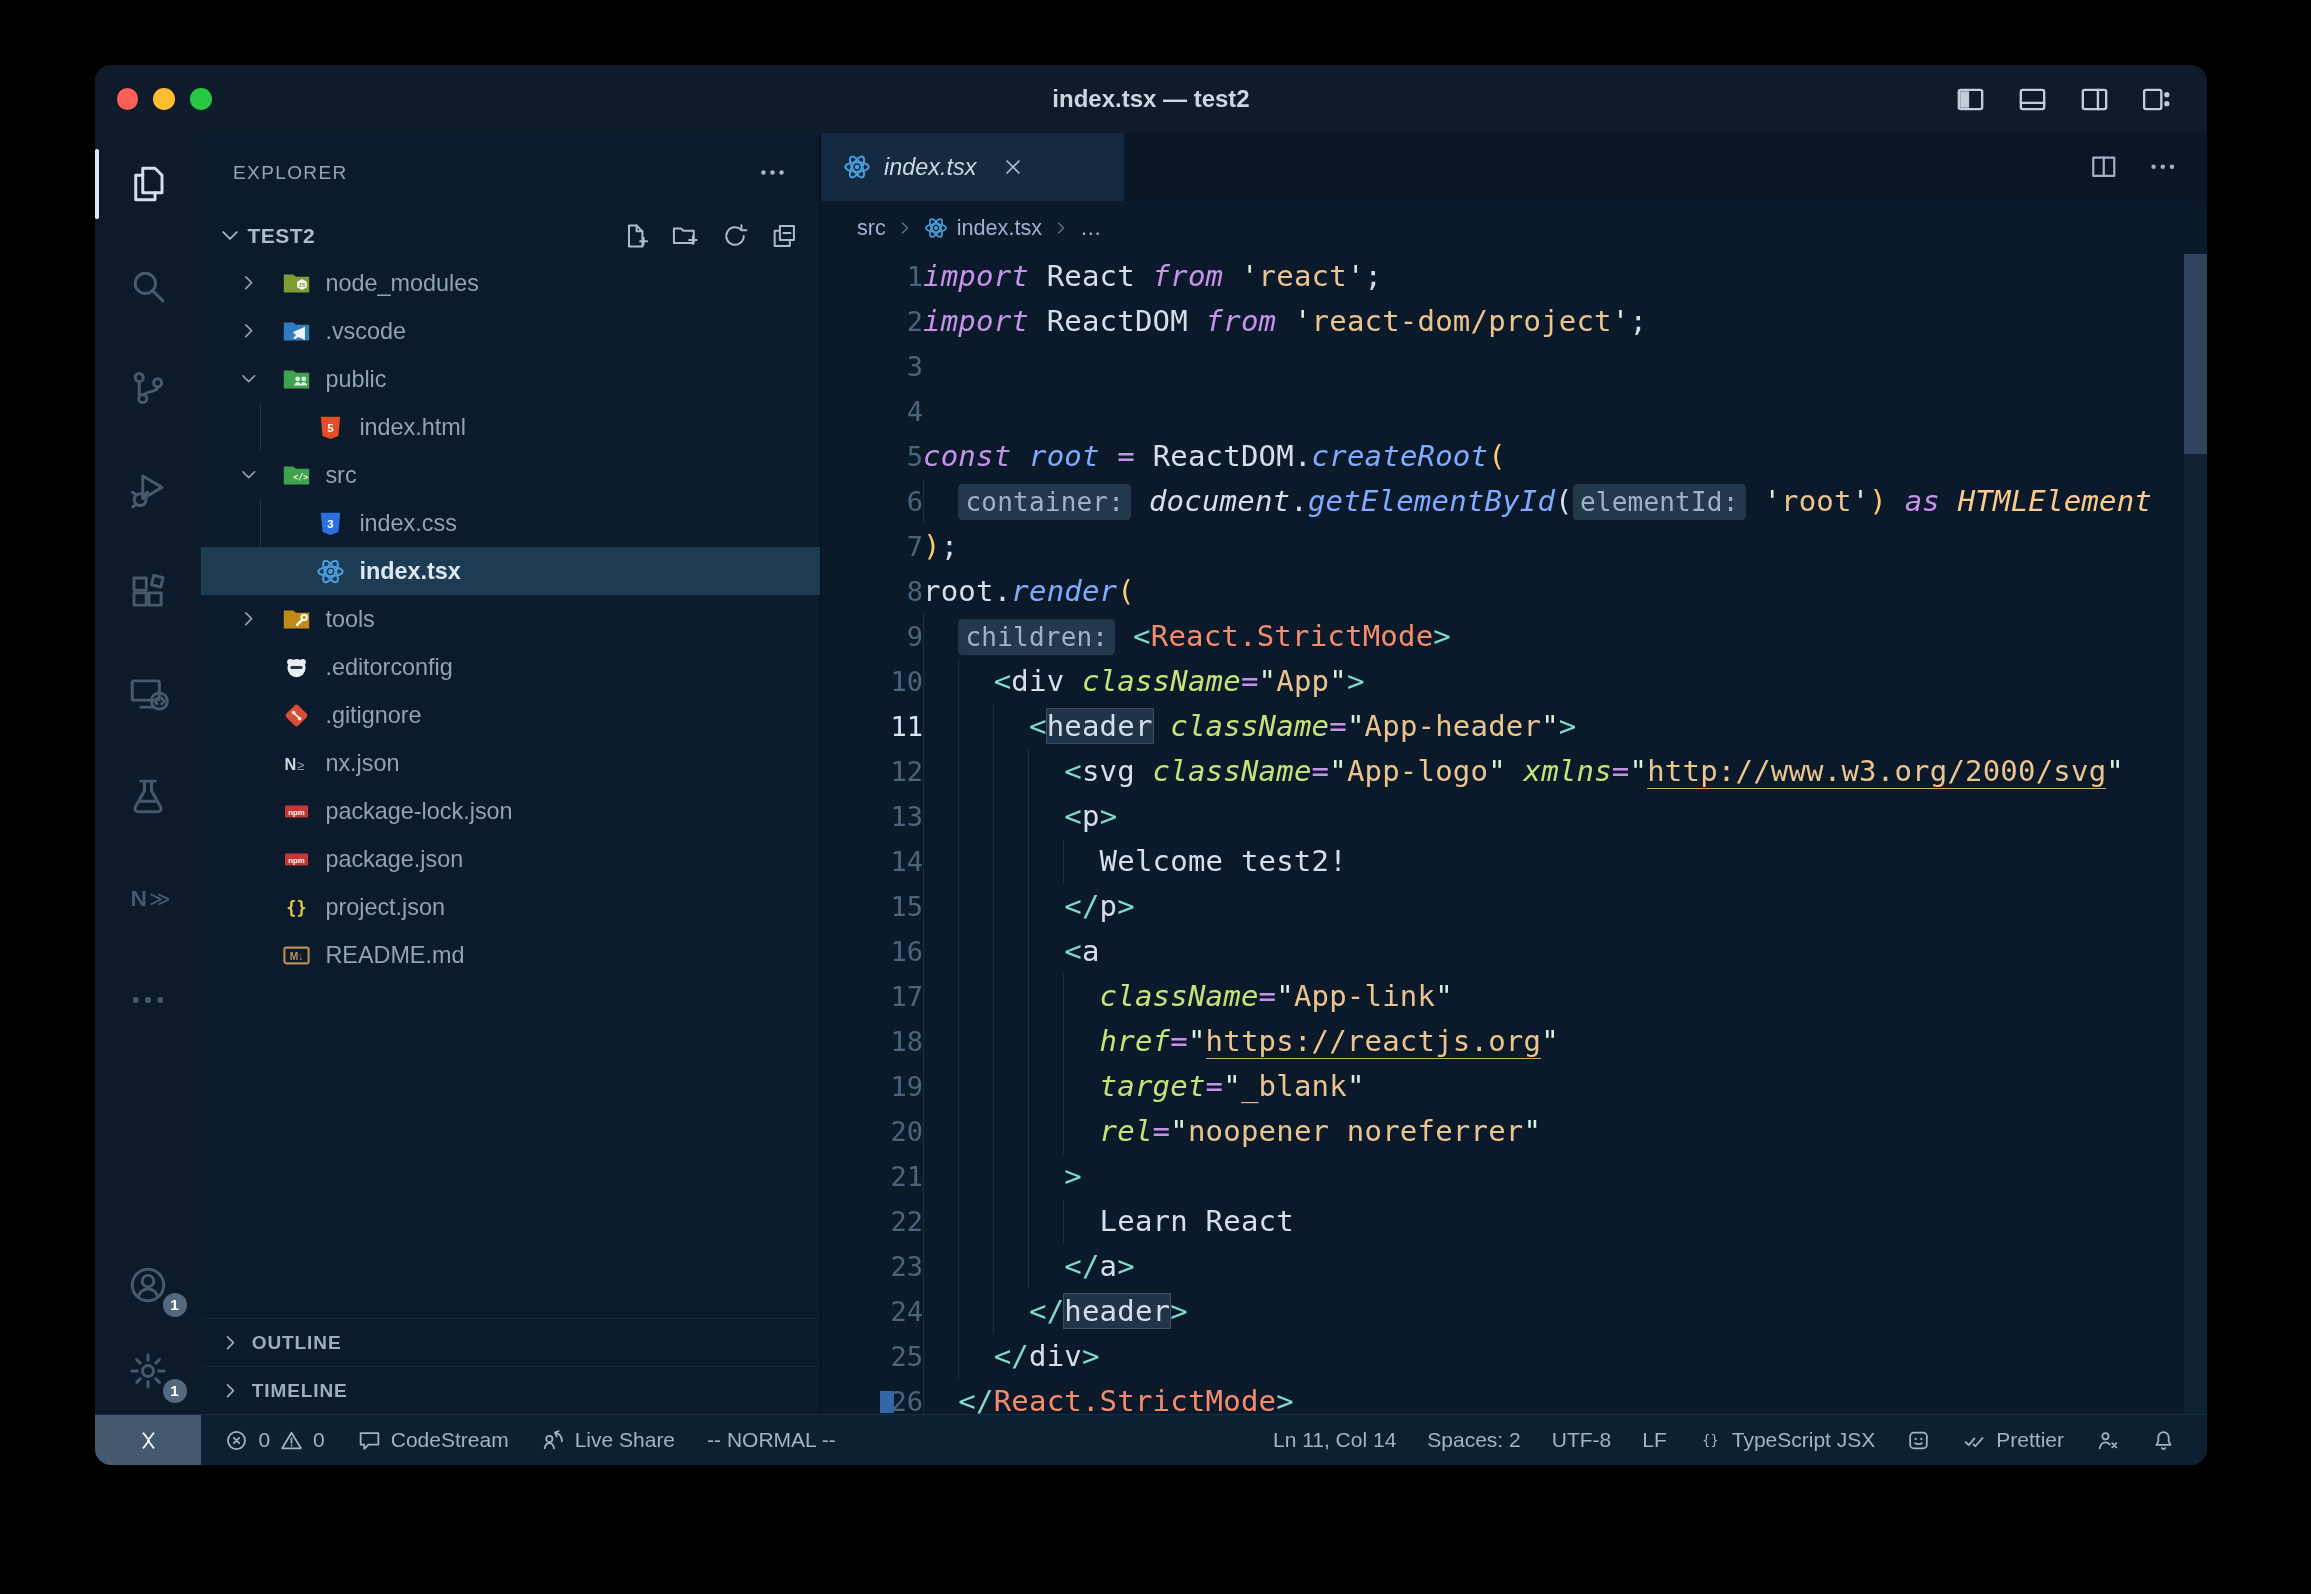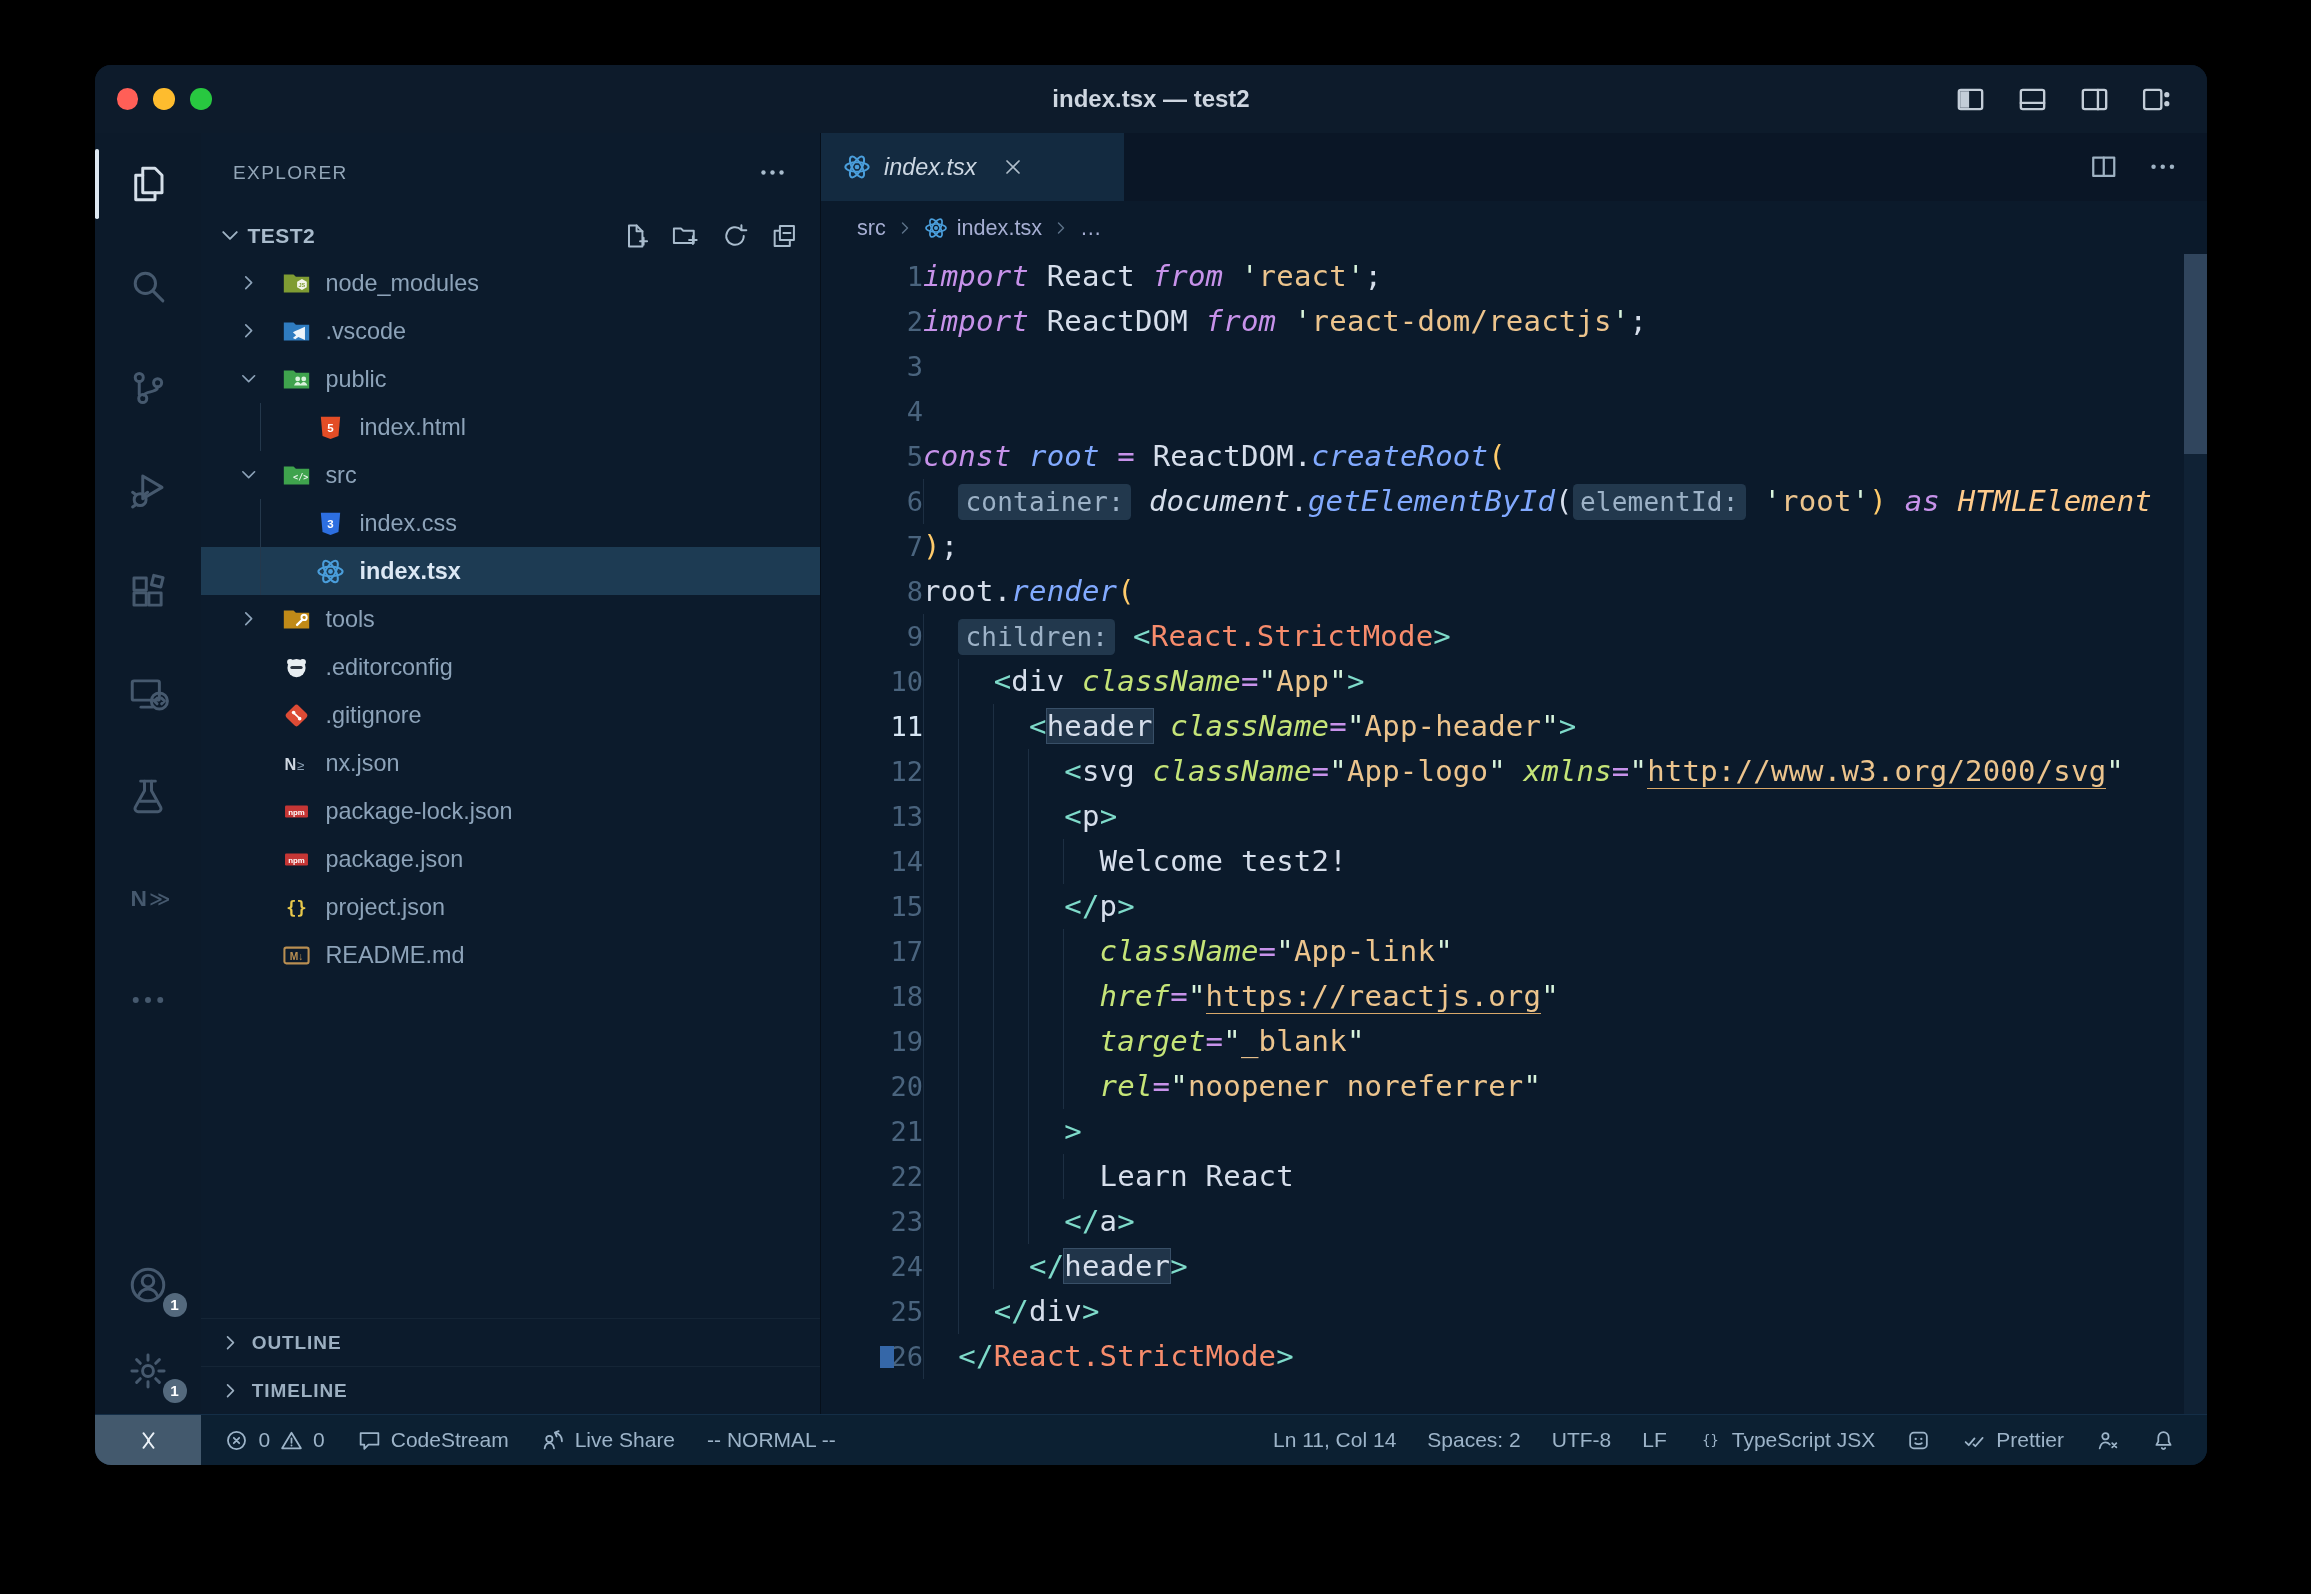--- a/index.html
+++ b/index.html
@@ -573,21 +573,21 @@
           </span>
         </div>
       <div class="code" id="code">
         <div id="code-lines">
             <div class="code-line">
     <span class="ln">1</span>
     <span class="lc"><span class="tk-k">import</span><span class="tk-w"> React </span><span class="tk-k">from</span><span class="tk-w"> </span><span class="tk-q">'</span><span class="tk-s">react</span><span class="tk-q">'</span><span class="tk-w">;</span></span>
             </div>
             <div class="code-line">
     <span class="ln">2</span>
-    <span class="lc"><span class="tk-k">import</span><span class="tk-w"> ReactDOM </span><span class="tk-k">from</span><span class="tk-w"> </span><span class="tk-q">'</span><span class="tk-s">react-dom/reactjs</span><span class="tk-q">'</span><span class="tk-w">;</span></span>
+    <span class="lc"><span class="tk-k">import</span><span class="tk-w"> ReactDOM </span><span class="tk-k">from</span><span class="tk-w"> </span><span class="tk-q">'</span><span class="tk-s">react-dom/project</span><span class="tk-q">'</span><span class="tk-w">;</span></span>
             </div>
             <div class="code-line">
     <span class="ln">3</span>
             </div>
             <div class="code-line">
     <span class="ln">4</span>
     <span class="lc"></span>
             </div>
             <div class="code-line">
     <span class="ln">5</span>
@@ -625,20 +625,24 @@
     <span class="ln">13</span>
     <span class="lc"><span class="guide" style="left:0px"></span><span class="guide" style="left:35px"></span><span class="guide" style="left:70px"></span><span class="guide" style="left:105px"></span><span class="tk-w">        </span><span class="tk-tb">&lt;</span><span class="tk-t">p</span><span class="tk-tb">&gt;</span></span>
             </div>
             <div class="code-line">
     <span class="ln">14</span>
     <span class="lc"><span class="guide" style="left:0px"></span><span class="guide" style="left:35px"></span><span class="guide" style="left:70px"></span><span class="guide" style="left:105px"></span><span class="guide" style="left:140px"></span><span class="tk-w">          </span><span class="tk-x">Welcome test2!</span></span>
             </div>
             <div class="code-line">
     <span class="ln">15</span>
     <span class="lc"><span class="guide" style="left:0px"></span><span class="guide" style="left:35px"></span><span class="guide" style="left:70px"></span><span class="guide" style="left:105px"></span><span class="tk-w">        </span><span class="tk-tb">&lt;/</span><span class="tk-t">p</span><span class="tk-tb">&gt;</span></span>
+            </div>
+            <div class="code-line">
+    <span class="ln">16</span>
+    <span class="lc"><span class="guide" style="left:0px"></span><span class="guide" style="left:35px"></span><span class="guide" style="left:70px"></span><span class="guide" style="left:105px"></span><span class="tk-w">        </span><span class="tk-tb">&lt;</span><span class="tk-t">a</span></span>
             </div>
             <div class="code-line">
     <span class="ln">17</span>
     <span class="lc"><span class="guide" style="left:0px"></span><span class="guide" style="left:35px"></span><span class="guide" style="left:70px"></span><span class="guide" style="left:105px"></span><span class="guide" style="left:140px"></span><span class="tk-w">          </span><span class="tk-a">className</span><span class="tk-e">=</span><span class="tk-q">"</span><span class="tk-s">App-link</span><span class="tk-q">"</span></span>
             </div>
             <div class="code-line">
     <span class="ln">18</span>
     <span class="lc"><span class="guide" style="left:0px"></span><span class="guide" style="left:35px"></span><span class="guide" style="left:70px"></span><span class="guide" style="left:105px"></span><span class="guide" style="left:140px"></span><span class="tk-w">          </span><span class="tk-a">href</span><span class="tk-e">=</span><span class="tk-q">"</span><span class="tk-u">https://reactjs.org</span><span class="tk-q">"</span></span>
             </div>
             <div class="code-line">

